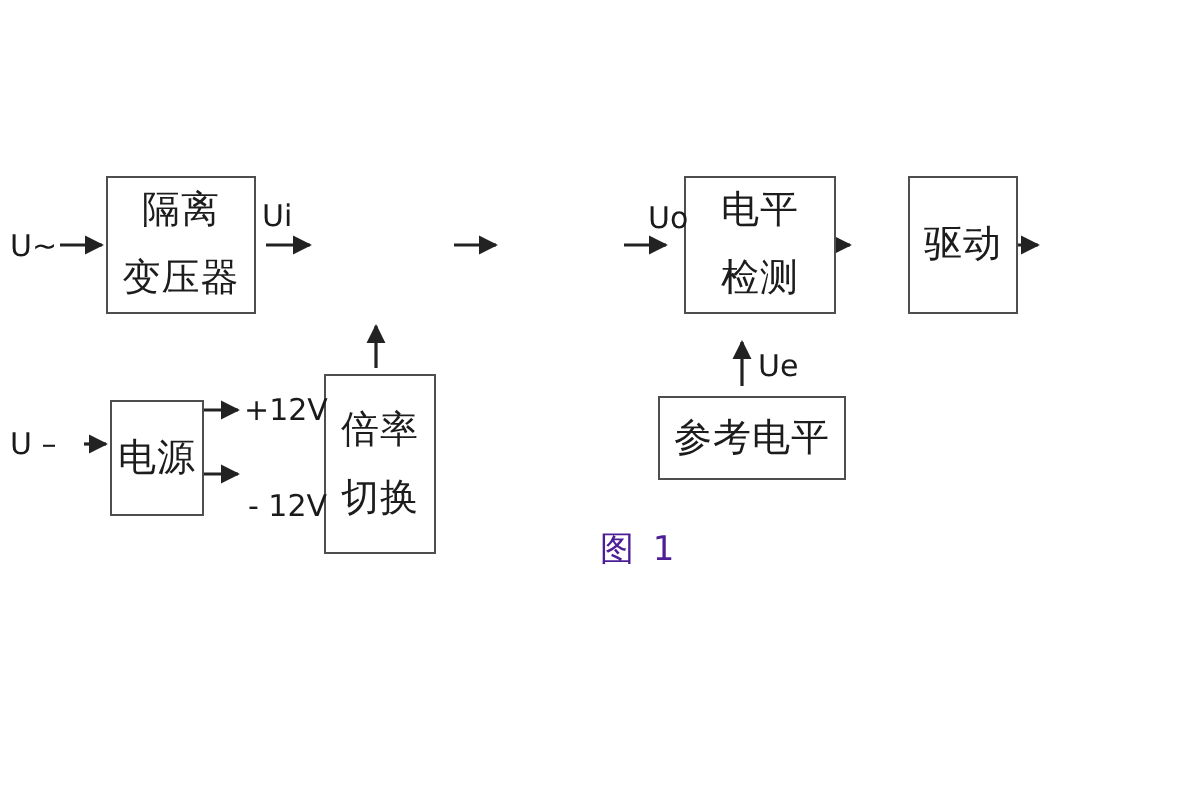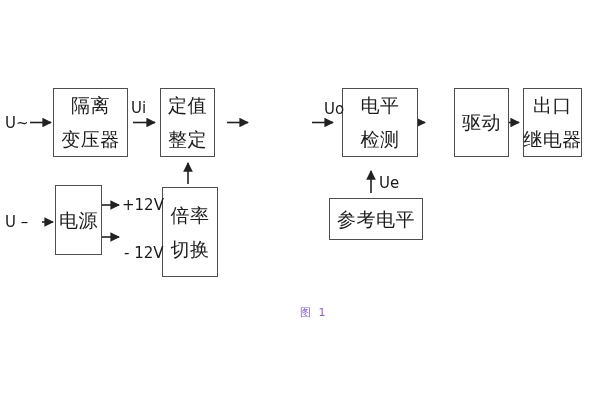--- a/index.html
+++ b/index.html
@@ -30,25 +30,24 @@
   .box.single{gap:0;}
   .sig{
     position:absolute;
     font-size:15px;
     line-height:18px;
     white-space:nowrap;
     color:#1a1a1a;
   }
   .caption{
     position:absolute;
-    font-size:11px;
+    font-size:17px;
     letter-spacing:2px;
-    color:#8b5cf6;
+    color:#4c1d95;
     white-space:nowrap;
-    margin-top:42px;
   }
   svg.wires{position:absolute;left:0;top:0;}
 </style>
 </head>
 <body>
 
 <div class="canvas">
 
   <svg class="wires" width="600" height="400" viewBox="0 0 600 400">
     <defs>
@@ -69,41 +68,33 @@
       <line x1="188" y1="184" x2="188" y2="163" marker-end="url(#ah)"></line>
       <line x1="371" y1="193" x2="371" y2="171" marker-end="url(#ah)"></line>
     </g>
   </svg>
 
   <div class="box" style="left:53px;top:88px;width:75px;height:69px">
     <span>隔离</span>
     <span>变压器</span>
   </div>
 
-  <div class="box" style="left:160px;top:88px;width:55px;height:69px">
-    <span>定值</span>
-    <span>整定</span>
-  </div>
 
 
   <div class="box" style="left:342px;top:88px;width:76px;height:69px">
     <span>电平</span>
     <span>检测</span>
   </div>
 
   <div class="box single" style="left:454px;top:88px;width:55px;height:69px">
     <span>驱动</span>
   </div>
 
-  <div class="box" style="left:523px;top:88px;width:59px;height:69px">
-    <span>出口</span>
-    <span>继电器</span>
-  </div>
 
-  <div class="box single" style="left:55px;top:185px;width:47px;height:70px">
+  <div class="box single" style="left:55px;top:200px;width:47px;height:58px">
     <span>电源</span>
   </div>
 
   <div class="box" style="left:162px;top:187px;width:56px;height:90px">
     <span>倍率</span>
     <span>切换</span>
   </div>
 
   <div class="box single" style="left:329px;top:198px;width:94px;height:42px">
     <span>参考电平</span>

